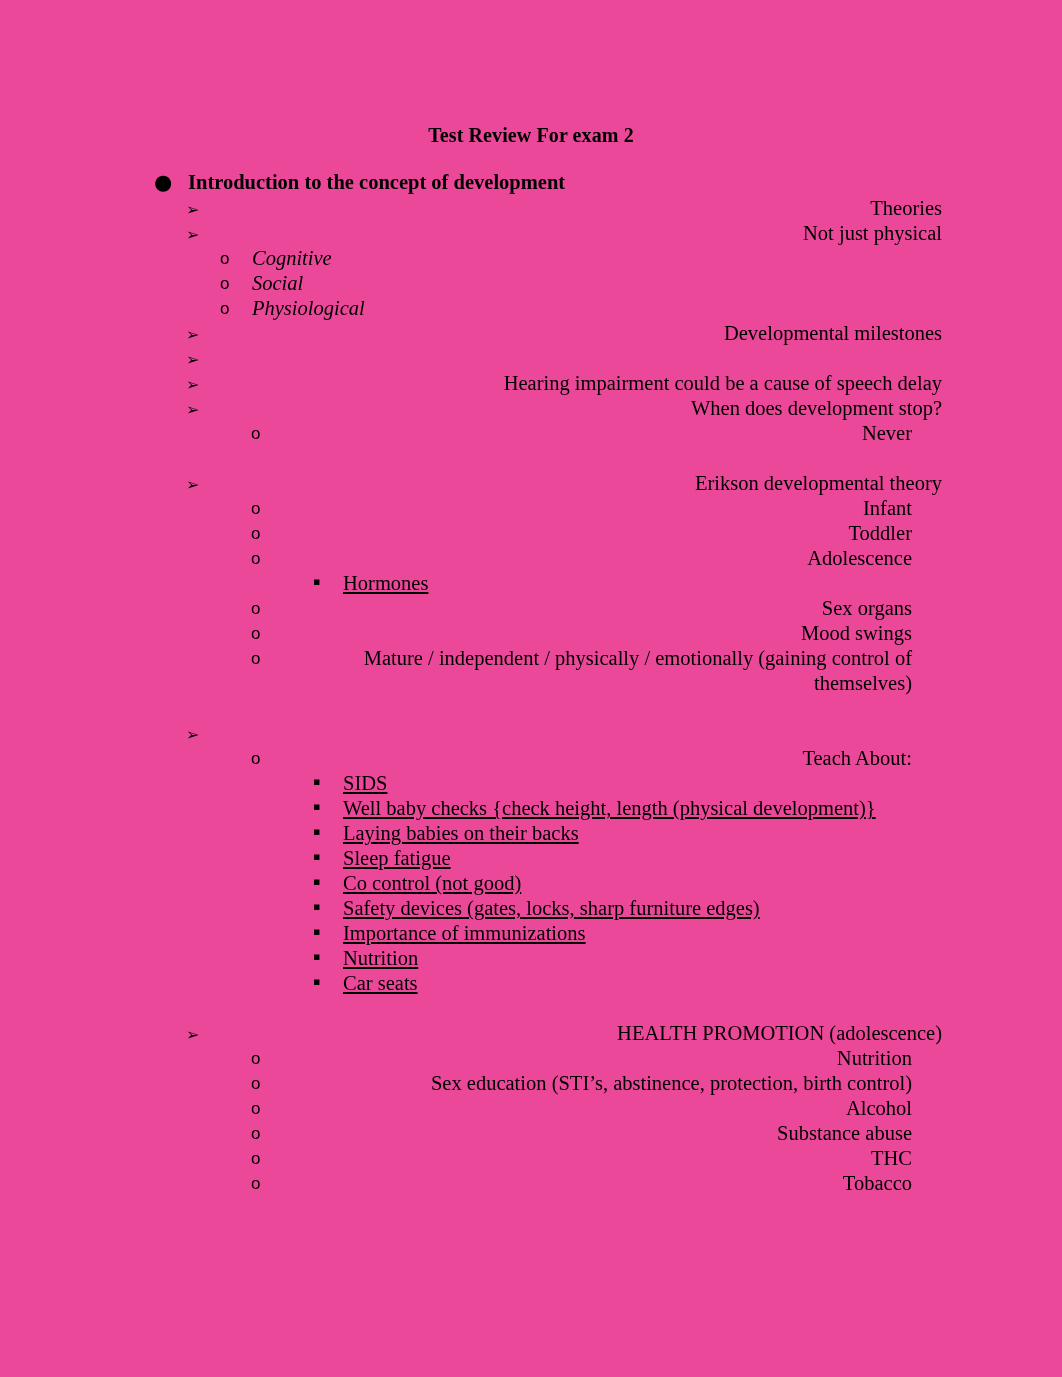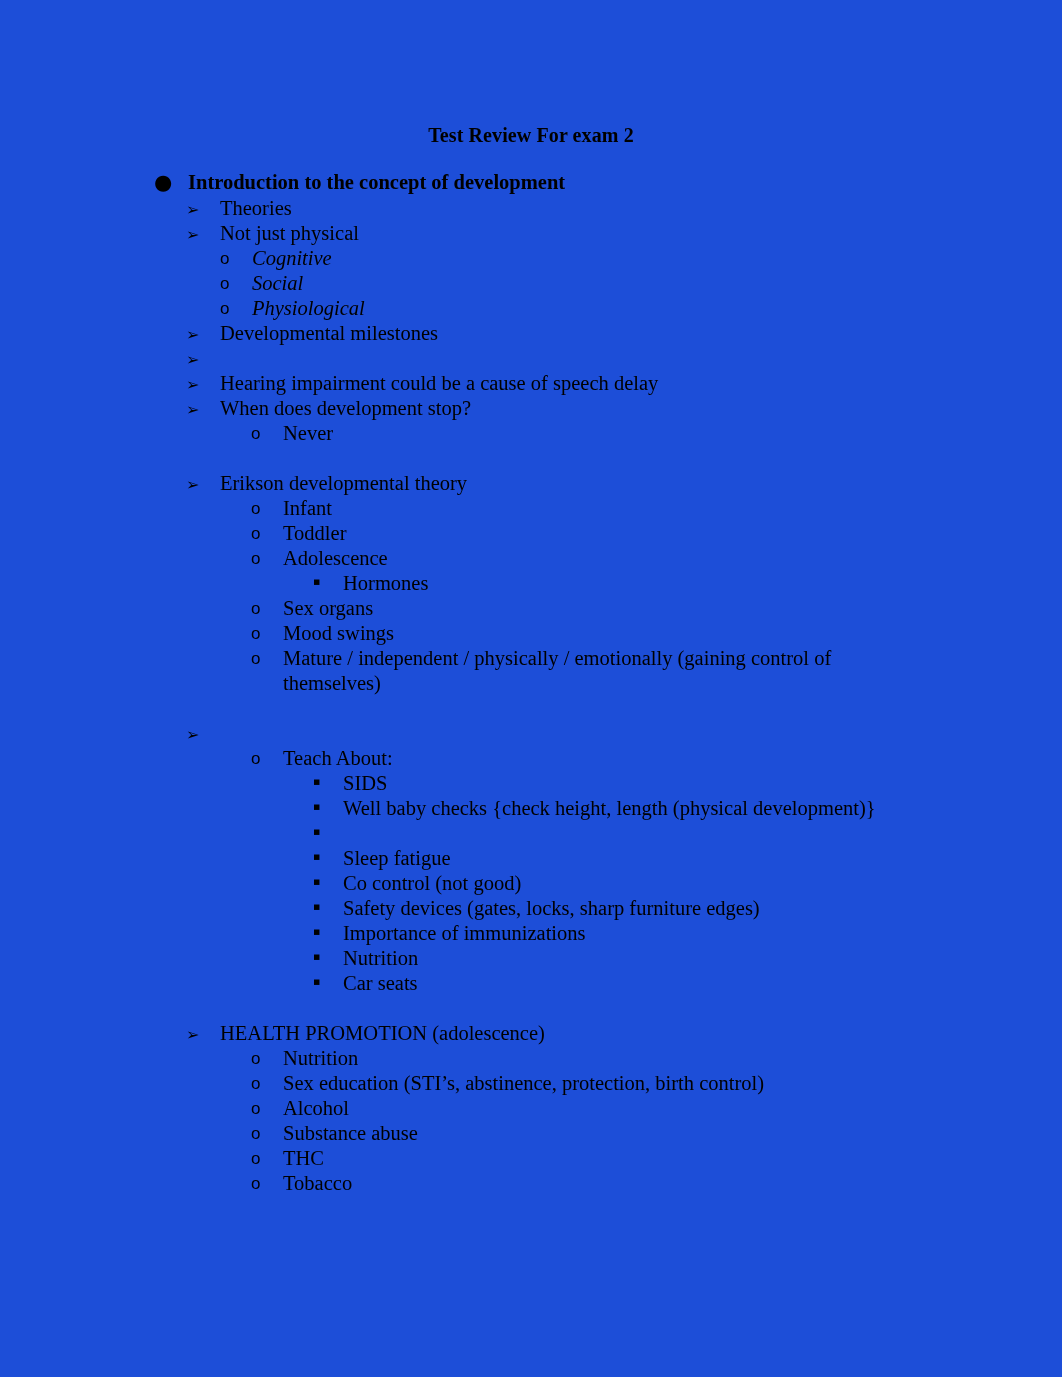--- a/index.html
+++ b/index.html
@@ -13,21 +13,21 @@
     height: 1377px;
     font-family: "Liberation Serif", "DejaVu Serif", serif;
     color: #000000;
     -webkit-font-smoothing: antialiased;
   }
 
   .page {
     position: relative;
     width: 1062px;
     height: 1377px;
-    background: #1d4ed8;
+    background: #ec4899;
     overflow: hidden;
   }
 
   .doc-title {
     position: absolute;
     top: 124px;
     left: 0;
     width: 1062px;
     text-align: center;
     font-size: 20px;
@@ -73,20 +73,21 @@
     width: 28px;
     font-family: "DejaVu Sans", sans-serif;
     font-size: 21px;
     line-height: 24px;
   }
 
   
   .lvl2 .txt {
     margin-left: 220px;
     padding-right: 120px;
+    text-align: right;
   }
   .lvl2 .bullet {
     left: 186px;
     width: 28px;
     font-family: "DejaVu Sans", sans-serif;
     font-size: 16px;
     line-height: 27px;
   }
 
   
@@ -100,33 +101,35 @@
     width: 26px;
     font-family: "Liberation Sans", sans-serif;
     font-size: 17px;
     line-height: 26px;
   }
 
   
   .lvl3b .txt {
     margin-left: 283px;
     padding-right: 150px;
+    text-align: right;
   }
   .lvl3b .bullet {
     left: 251px;
     width: 26px;
     font-family: "Liberation Sans", sans-serif;
     font-size: 17px;
     line-height: 26px;
   }
 
   
   .lvl4 .txt {
     margin-left: 343px;
     padding-right: 110px;
+    text-decoration: underline;
   }
   .lvl4 .bullet {
     left: 313px;
     width: 24px;
     font-family: "DejaVu Sans", sans-serif;
     font-size: 11px;
     line-height: 22px;
   }
 
   .spacer {
@@ -228,20 +231,21 @@
       <div class="row lvl4">
         <span class="bullet">▪</span>
         <span class="txt">SIDS</span>
       </div>
       <div class="row lvl4">
         <span class="bullet">▪</span>
         <span class="txt">Well baby checks {check height, length (physical development)}</span>
       </div>
       <div class="row lvl4">
         <span class="bullet">▪</span>
+        <span class="txt">Laying babies on their backs</span>
       </div>
       <div class="row lvl4">
         <span class="bullet">▪</span>
         <span class="txt">Sleep fatigue</span>
       </div>
       <div class="row lvl4">
         <span class="bullet">▪</span>
         <span class="txt">Co control (not good)</span>
       </div>
       <div class="row lvl4">

